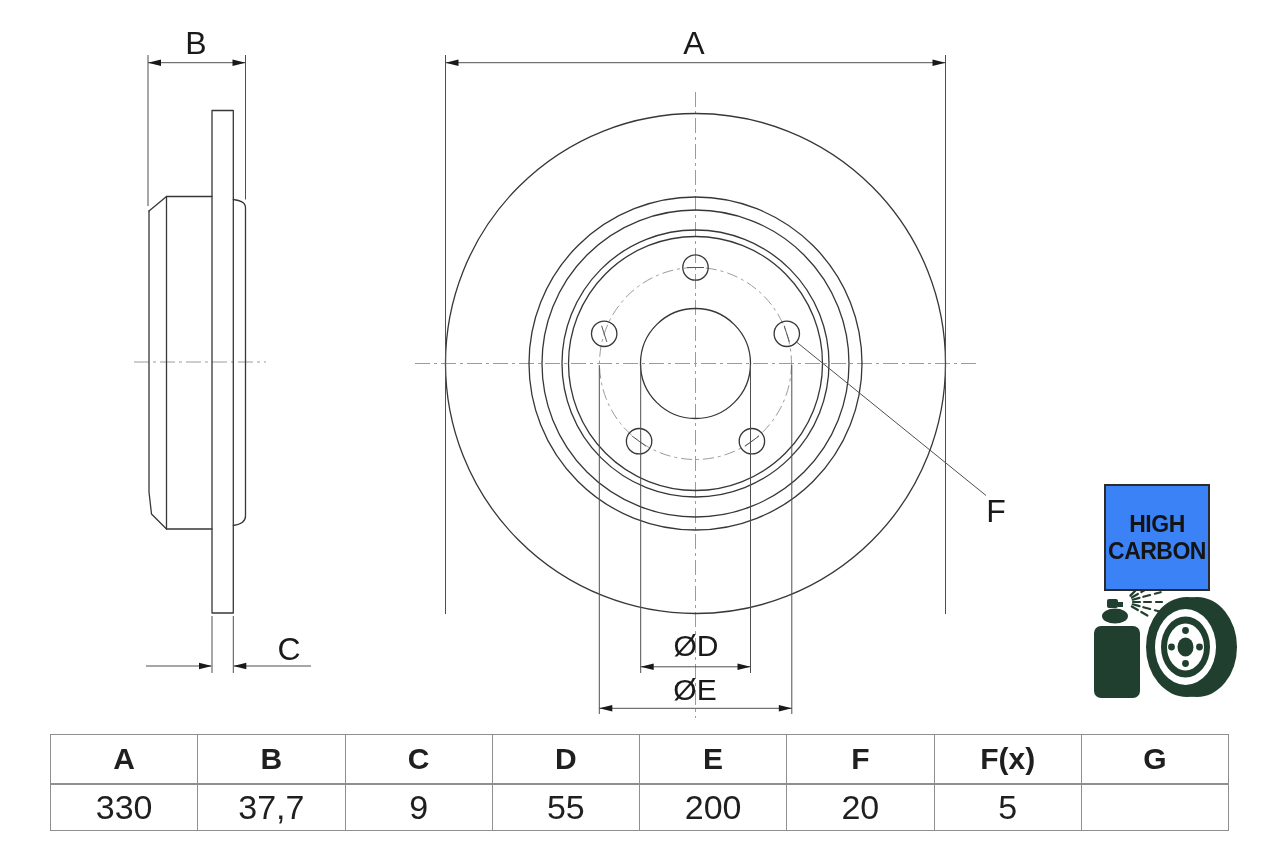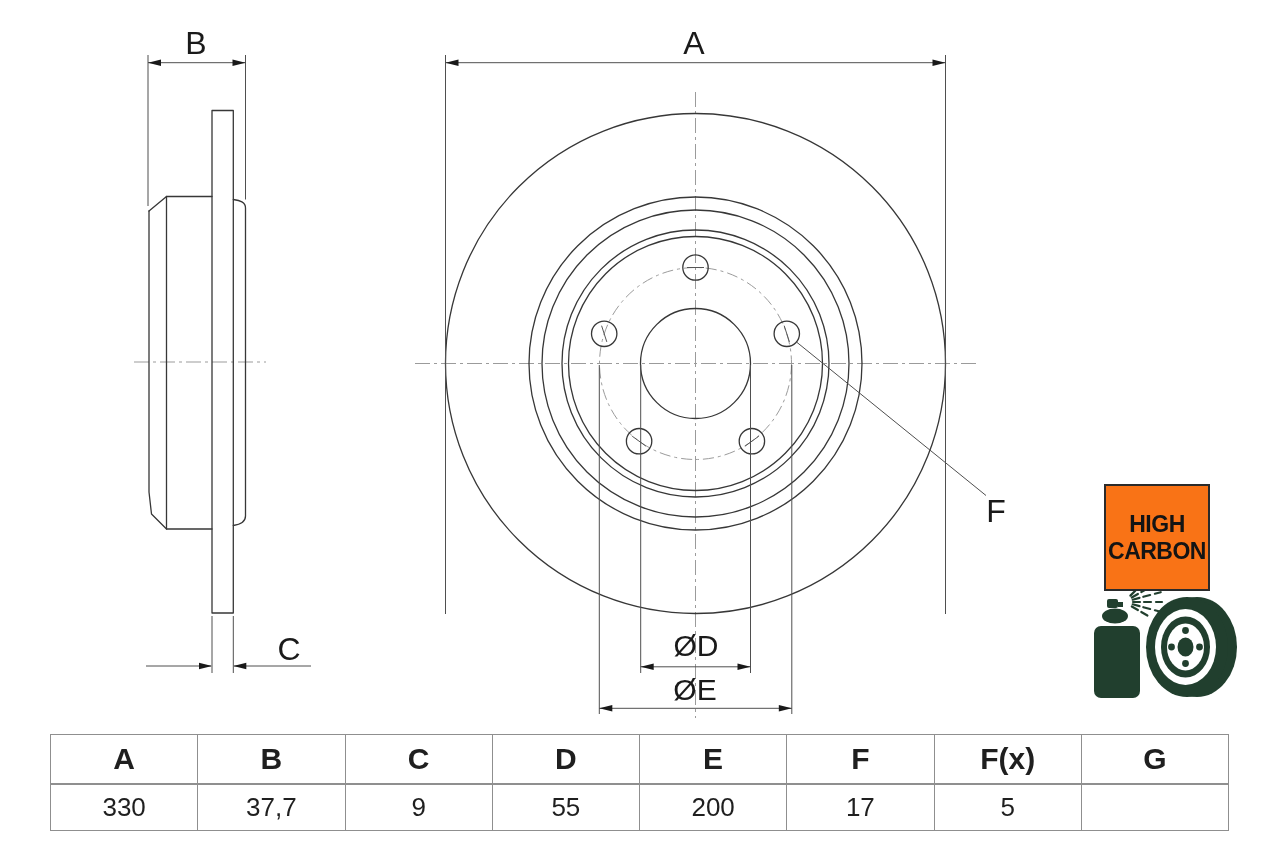--- a/index.html
+++ b/index.html
@@ -16,36 +16,36 @@
   .bc{fill:none;stroke:#9b9b9b;stroke-width:1;stroke-dasharray:11 4 3 4;}
   .dim{fill:none;stroke:#4f4f4f;stroke-width:1;}
   .ah{fill:#191919;stroke:none;}
   .tick{fill:none;stroke:#555555;stroke-width:1;}
   text.dl{font-size:32px;fill:#1a1a1a;text-anchor:middle;font-family:"Liberation Sans",sans-serif;}
   text.dl2{font-size:30px;fill:#1a1a1a;text-anchor:middle;font-family:"Liberation Sans",sans-serif;}
 
   
   .badge{
     position:absolute;left:1104px;top:484px;width:106px;height:107px;box-sizing:border-box;
-    border:2px solid #2b2b2b;background:#f97316;display:flex;flex-direction:column;
+    border:2px solid #2b2b2b;background:#3b82f6;display:flex;flex-direction:column;
     align-items:center;justify-content:center;text-align:center;
     font-weight:bold;font-size:23px;line-height:27px;color:#141414;letter-spacing:-0.5px;
   }
 
   
   table.spec{
     position:absolute;left:50px;top:734px;width:1179px;height:94px;
     border-collapse:collapse;table-layout:fixed;background:#fff;
   }
   table.spec td{
     border:1px solid #8f8f8f;text-align:center;vertical-align:middle;
     color:#1f1f1f;padding:0;overflow:hidden;
   }
   table.spec tr.hdr td{font-weight:bold;font-size:30px;height:48px;border-bottom:2.5px solid #8f8f8f;}
-  table.spec tr.val td{font-weight:normal;font-size:26px;height:45px;}
+  table.spec tr.val td{font-weight:normal;font-size:34px;height:45px;}
 </style>
 </head>
 <body>
 
 <div class="canvas">
 
   <svg class="drawing" width="1280" height="853" viewBox="0 0 1280 853">
 
     <g>
       <path class="cl" d="M134,362 H266"></path>
@@ -197,19 +197,19 @@
         <td>F</td>
         <td>F(x)</td>
         <td>G</td>
       </tr>
       <tr class="val">
         <td>330</td>
         <td>37,7</td>
         <td>9</td>
         <td>55</td>
         <td>200</td>
-        <td>17</td>
+        <td>20</td>
         <td>5</td>
         <td></td>
       </tr>
     </tbody>
   </table>
 </div>
 
 </body></html>

